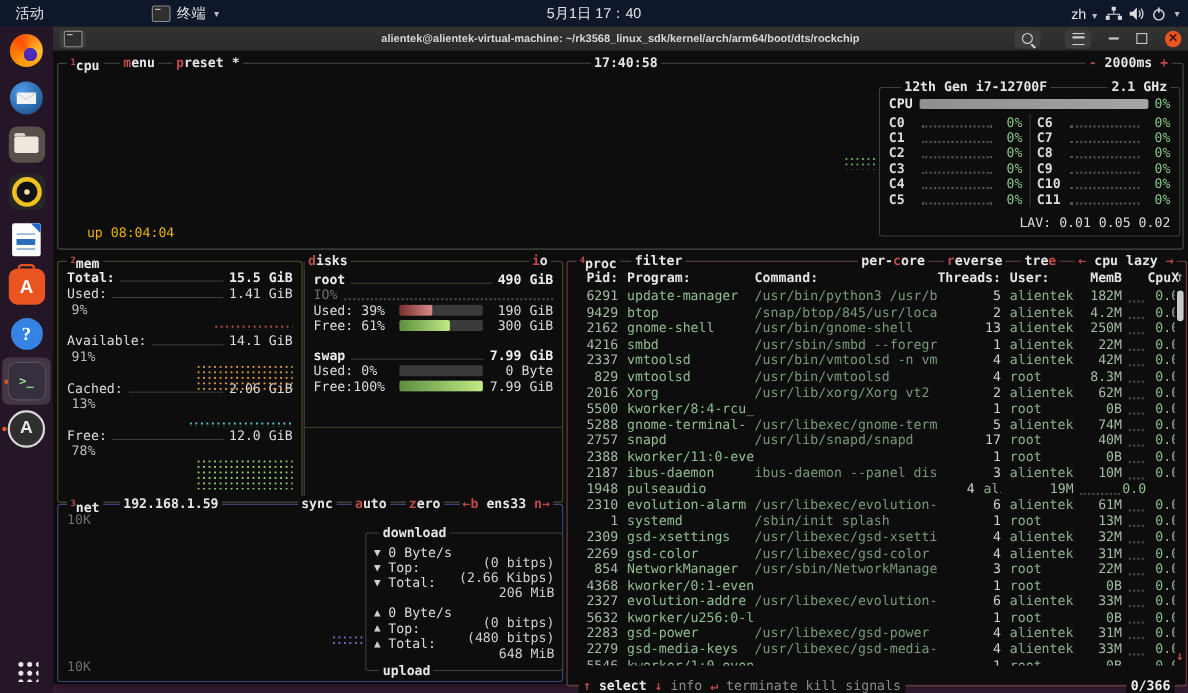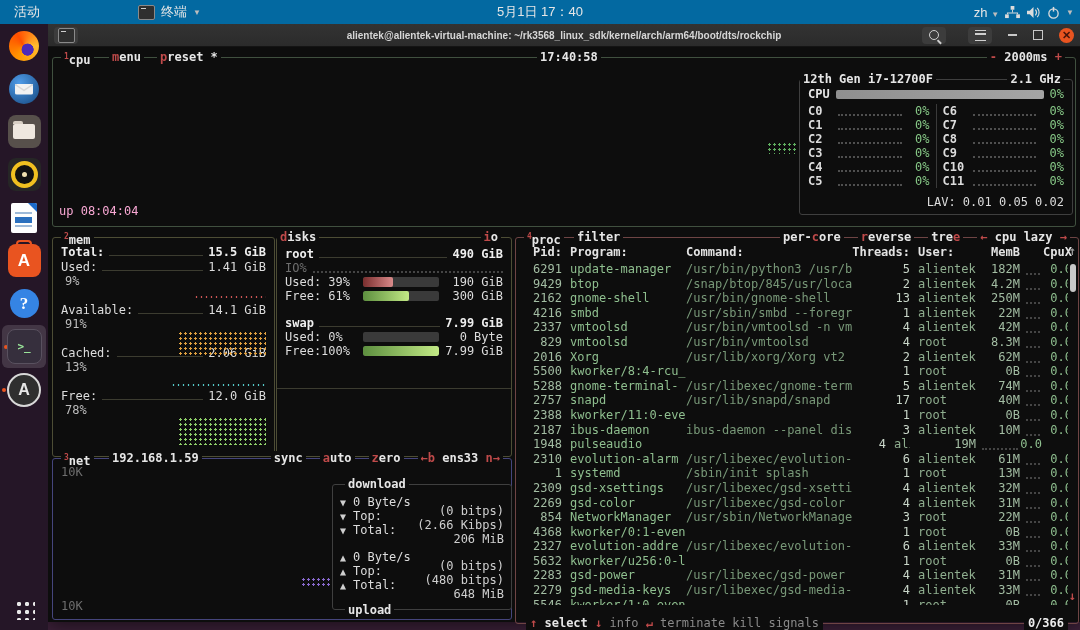--- a/index.html
+++ b/index.html
@@ -1,19 +1,19 @@
 <!DOCTYPE html>
 <html><head>
 <meta charset="utf-8">
 <style>
   html,body{margin:0;padding:0;}
   body{width:1080px;height:630px;background:#3c2139;overflow:hidden;position:relative;
        font-family:"DejaVu Sans Mono",monospace;}
   
-  #topbar{position:absolute;left:0;top:0;width:1080px;height:24px;background:#0369a1;
+  #topbar{position:absolute;left:0;top:0;width:1080px;height:24px;background:#0f172a;
           color:#e6e6e6;font-family:"Liberation Sans",sans-serif;font-size:13px;z-index:50;}
   #topbar .tb{position:absolute;top:0;height:24px;display:flex;align-items:center;gap:6px;}
   #tb-activities{left:0;padding:0 14px;}
   #tb-app{left:138px;gap:7px;}
   #tb-clock{left:50%;transform:translateX(-50%);}
   #tb-right{right:6px;gap:10px;margin-left:31px;}
   .tb-ico{display:inline-flex;align-items:center;}
   .caret{font-size:8px;color:#bdbdbd;}
   .term-mini{width:15px;height:13px;background:#2f2f2f;border:1px solid #8a8a8a;border-radius:2px;
              position:relative;}
@@ -81,21 +81,21 @@
   #p-disks{left:228px;top:191px;width:234px;height:218px;border-color:#4d4d35;}
   #p-net{left:4px;top:412px;width:458px;height:160px;border-color:#45457c;}
   #p-proc{left:467px;top:191px;width:562px;height:385px;border-color:#6e4444;}
   .tag{position:absolute;top:-8px;background:#0d0d0d;padding:0 3px;font-weight:bold;color:#e6e6e6;line-height:14px;white-space:nowrap;}
   .tag sup{color:#bf4a4a;font-size:8px;font-weight:bold;}
   .hk{color:#bf4a4a;}
   .bw{color:#e6e6e6;font-weight:bold;}
   .gr{color:#8a8a8a;font-weight:normal;}
   .grn{color:#86c786;}
   
-  #uptime{position:absolute;left:6px;bottom:8px;color:#f9a8d4;}
+  #uptime{position:absolute;left:26px;bottom:8px;color:#eab308;}
   #cpubox{position:absolute;left:746px;top:21px;width:272px;height:134px;border:1px solid #3f3f3f;border-radius:3px;}
   #cpu-total{display:flex;align-items:center;gap:6px;padding:7px 8px 0 8px;}
   #cpu-total .bar{flex:1;height:9px;border-radius:2px;background:linear-gradient(90deg,#8f8f8f,#a5a5a5);}
   #cores{display:flex;padding:3px 8px 0 8px;}
   .corecol{flex:1;}
   .corecol + .corecol{border-left:1px solid #3a3a3a;padding-left:6px;margin-left:6px;}
   .core-row{display:flex;align-items:center;height:14px;gap:4px;}
   .core-row .cl{width:26px;font-weight:bold;color:#dcdcdc;}
   .core-row .lead{flex:1;border-bottom:2px dotted #4f4f4f;height:7px;}
   .core-row .cp{width:24px;text-align:right;}
@@ -276,21 +276,21 @@
       <span class="tag" style="left:8px"><sup>1</sup><span>cpu</span></span>
       <span class="tag" style="left:56px"><span class="hk">m</span><span>enu</span></span>
       <span class="tag" style="left:104px"><span class="hk">p</span><span>reset *</span></span>
       <span class="tag" style="left:484px">17:40:58</span>
       <span class="tag" style="right:10px"><span class="hk">- </span><span class="bw">2000ms</span><span class="hk"> +</span></span>
 
       <span id="uptime">up 08:04:04</span>
       <span class="brdots" style="--c:#5fae5f;left:714px;top:84px;width:30px;height:12px;"></span>
 
       <div id="cpubox">
-        <span class="tag" style="left:0">12th Gen i7-12700F</span>
+        <span class="tag" style="left:19px">12th Gen i7-12700F</span>
         <span class="tag" style="right:8px">2.1 GHz</span>
         <div id="cpu-total">
           <span class="bw">CPU</span>
           <span class="bar"></span>
           <span class="grn">0%</span>
         </div>
         <div id="cores">
           <div class="corecol" id="cores-l">
               <div class="core-row">
                 <span class="cl">C0</span>

